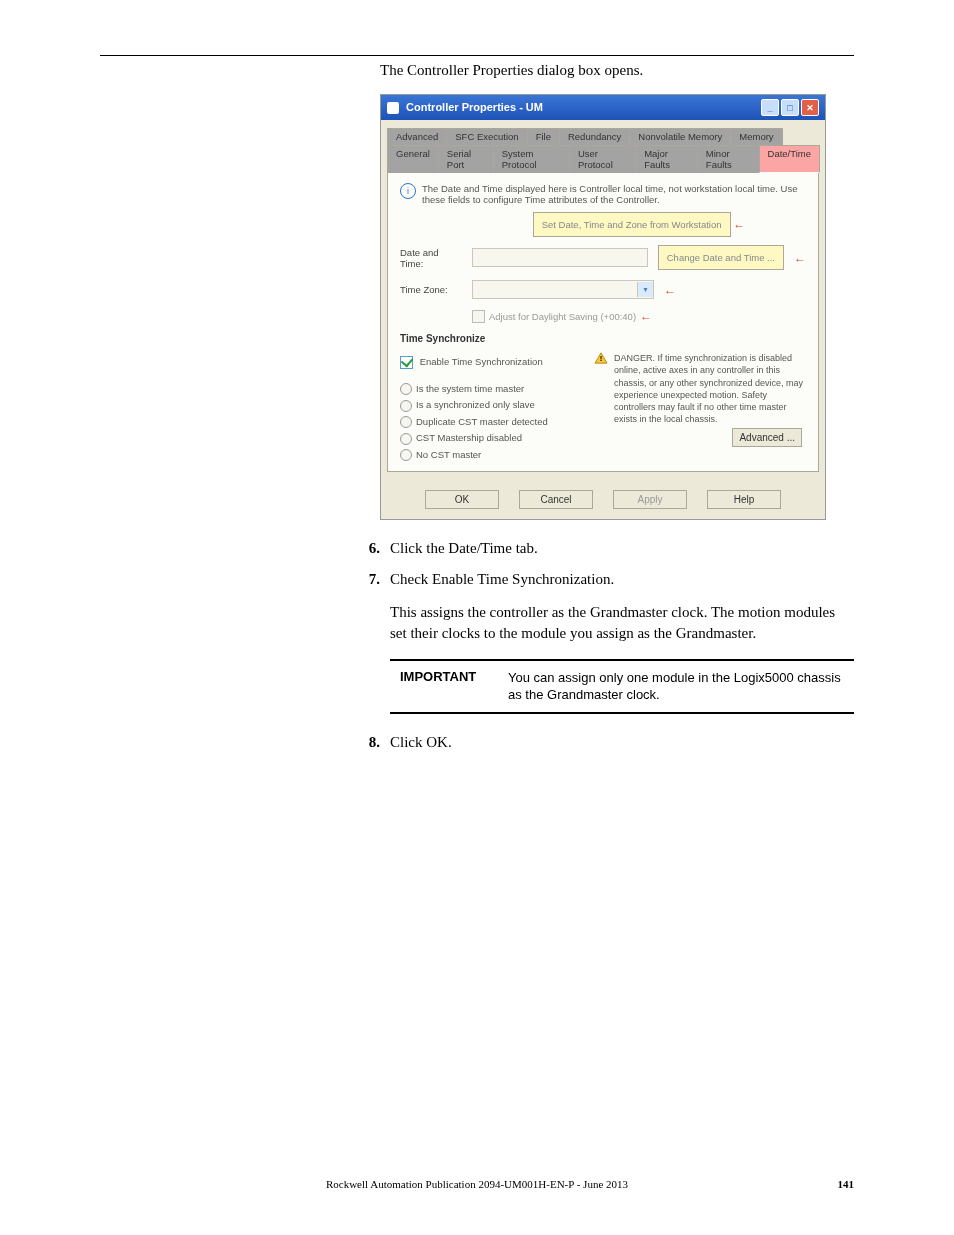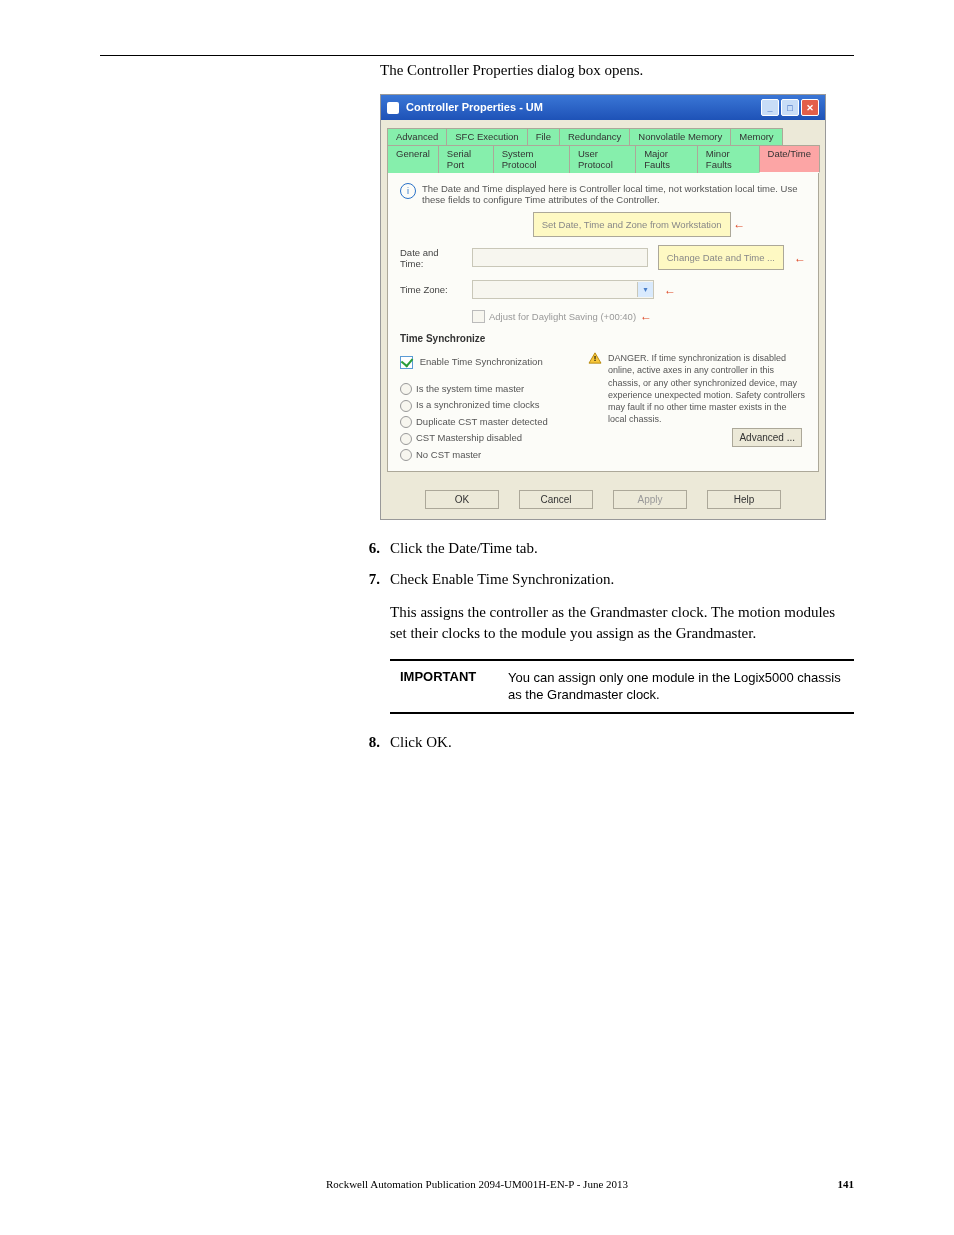--- a/index.html
+++ b/index.html
@@ -53,40 +53,40 @@
     align-items: center;
     justify-content: space-between;
     font-size: 11px;
     font-weight: bold;
   }
   .titlebar-buttons { display:flex; gap:2px;}
   .tbtn { width:16px; height:15px; background:#c8ddf7; border:1px solid #fff; border-radius:2px; display:flex; align-items:center; justify-content:center; font-size:9px; color:#1e52b7;}
   .tbtn.close { background:#e35f4a; color:#fff; border-color:#fff;}
   .tab-area { padding: 6px 6px 10px 6px; }
   .tabrow { display:flex; margin-bottom:-1px;}
-  .tab { border:1px solid #aca899; background:#86efac; padding:2px 8px 3px 8px; font-size:9.5px; margin-right:-1px; color:#333; border-bottom:none; position:relative;}
+  .tab { border:1px solid #aca899; background:#a3a3a3; padding:2px 8px 3px 8px; font-size:9.5px; margin-right:-1px; color:#333; border-bottom:none; position:relative;}
   .tab.back { border-bottom:1px solid #aca899; z-index:1; margin-top:2px;}
   .tab.selected { background:#fca5a5; z-index:3; border-bottom:1px solid #fcfcf8; font-weight:normal;}
   .tabcontent{ border:1px solid #aca899; background:#fcfcf8; padding:10px 12px 6px 12px; min-height:280px;}
   .info-row{ display:flex; gap:6px; align-items:flex-start; margin-bottom:12px;}
   .info-icon{ width:14px; height:14px; border-radius:50%; border:1px solid #2a72c8; color:#2a72c8; font-size:9px; display:flex; align-items:center; justify-content:center; flex:0 0 auto;}
   .info-text{ color:#555; font-size:9.5px;}
   .btn{ background:#fef9c3; border:1px solid #aca899; padding:6px 8px; font-size:9.5px; color:#888;}
   .centerbtn{ text-align:center; margin:10px 0 14px 72px;}
   .field-row{ display:flex; align-items:center; gap:10px; margin-bottom:10px;}
   .field-label{ width:62px; font-size:9.5px; color:#444;}
   .field-box{ flex:1; height:17px; border:1px solid #c9c7b8; background:#f7f6ef;}
   .arrow{ color:#d42; font-size:12px; font-weight:bold;}
   .select-box{ display:flex; align-items:center; border:1px solid #c9c7b8; background:#f7f6ef; height:17px; width:180px;}
   .select-box .sb-fill{flex:1;}
   .select-box .sb-btn{ width:15px; height:15px; background:#d9eafd; border-left:1px solid #c9c7b8; display:flex; align-items:center; justify-content:center; color:#4a7fc9; font-size:8px;}
   .checkbox-row{ display:flex; align-items:center; gap:4px; margin:8px 0 4px 72px; font-size:9.5px; color:#999;}
   .cb{ width:11px; height:11px; border:1px solid #bbb; background:#f7f6ef;}
   .section-title{ font-weight:bold; font-size:10px; margin:10px 0 8px 0; color:#333;}
-  .sync-area{ display:flex; gap:18px;}
+  .sync-area{ display:flex; gap:24px;}
   .sync-left{ flex:0 0 170px;}
   .sync-right{ flex:1; display:flex; gap:6px; align-items:flex-start;}
   .warn-icon{ width:14px; height:12px; flex:0 0 auto;}
   .warn-text{ font-size:9px; color:#555; line-height:1.25;}
   .check-on{ width:11px; height:11px; border:1px solid #5b9bd5; background:#fff; position:relative; display:inline-block; vertical-align:middle; margin-right:4px;}
   .check-on:after{ content:""; position:absolute; left:2px; top:-1px; width:6px; height:8px; border-right:2px solid #2a9d3a; border-bottom:2px solid #2a9d3a; transform:rotate(40deg);}
   .radio{ width:10px; height:10px; border-radius:50%; border:1px solid #999; background:#f7f6ef; display:inline-block; vertical-align:middle; margin-right:4px;}
   .sync-opt{ font-size:9.5px; color:#555; margin:4px 0;}
   .dlg-btnrow{ display:flex; justify-content:center; gap:20px; padding:8px 0 10px 0;}
   .dlg-btn{ min-width:60px; text-align:center; padding:3px 6px; background:#ece9d8; border:1px solid #aca899; font-size:10px; color:#333;}
@@ -179,21 +179,21 @@
         <div class="section-title">Time Synchronize</div>
 
         <div class="sync-area">
           <div class="sync-left">
             <div class="sync-opt">
               <span class="check-on"></span>
               <span>Enable Time Synchronization</span>
             </div>
             <div style="height:6px;"></div>
             <div class="sync-opt"><span class="radio"></span><span>Is the system time master</span></div>
-            <div class="sync-opt"><span class="radio"></span><span>Is a synchronized time clocks</span></div>
+            <div class="sync-opt"><span class="radio"></span><span>Is a synchronized only slave</span></div>
             <div class="sync-opt"><span class="radio"></span><span>Duplicate CST master detected</span></div>
             <div class="sync-opt"><span class="radio"></span><span>CST Mastership disabled</span></div>
             <div class="sync-opt"><span class="radio"></span><span>No CST master</span></div>
           </div>
           <div class="sync-right">
             <svg class="warn-icon" viewBox="0 0 16 14">
                 <polygon points="8,1 15,13 1,13" fill="#f8c73c" stroke="#b08000"></polygon>
                 <text x="8" y="11" text-anchor="middle" font-size="9" font-weight="bold" fill="#000">!</text>
               </svg>
             <div>

